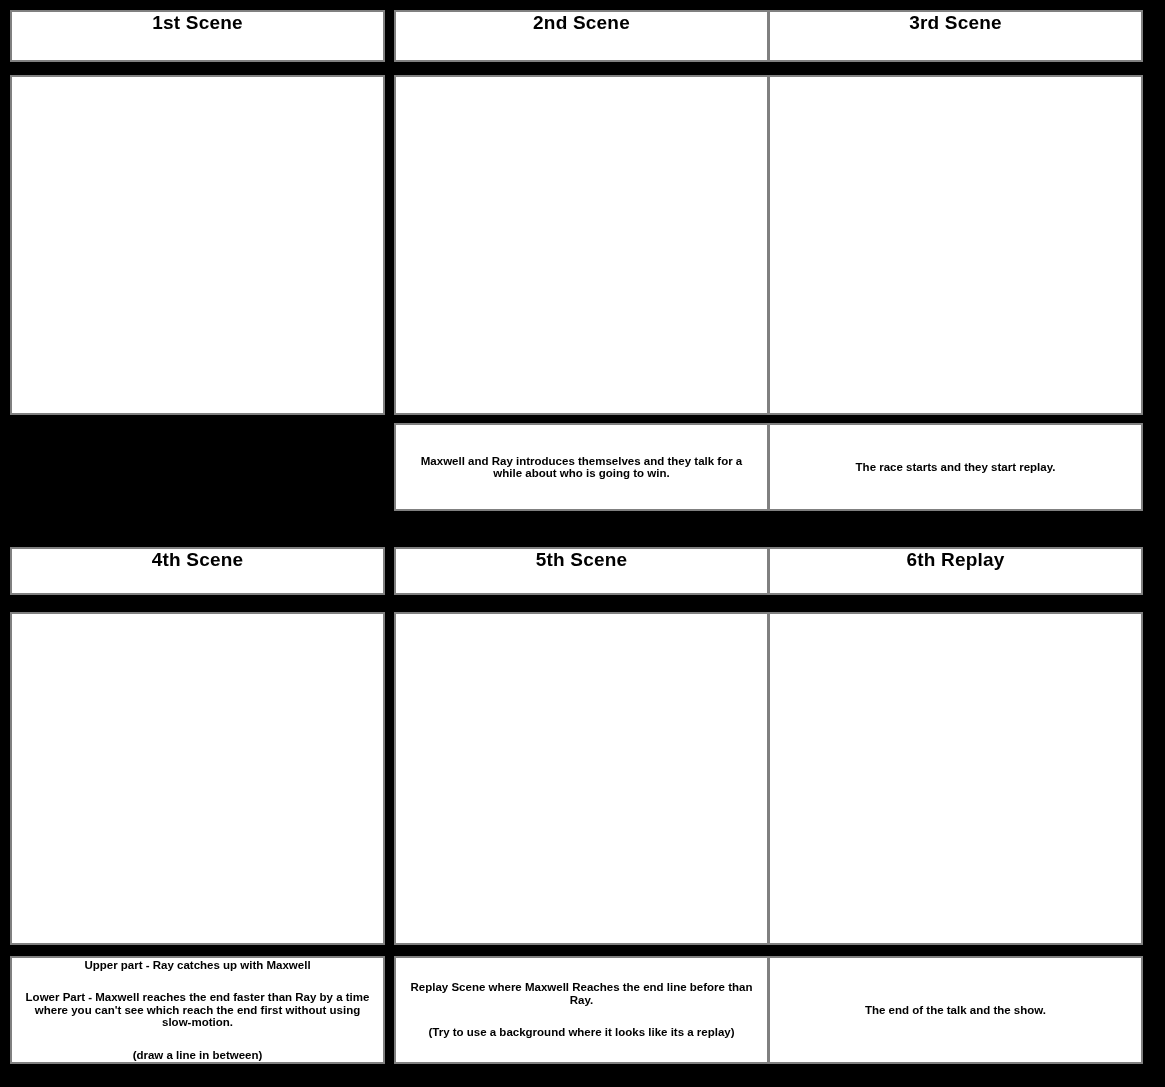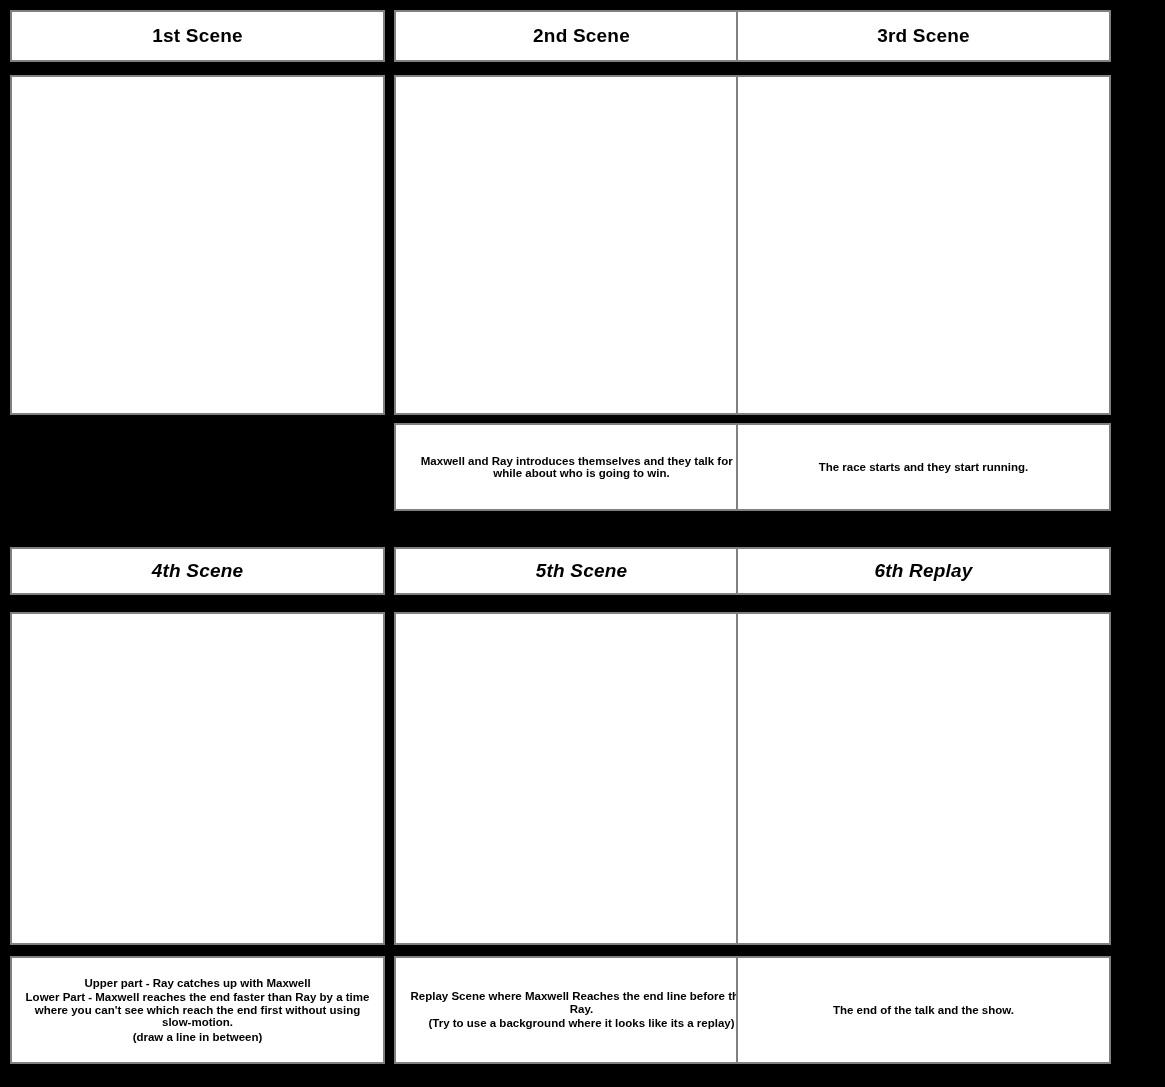--- a/index.html
+++ b/index.html
@@ -33,38 +33,37 @@
 
   
   .cell {
     position: absolute;
     top: 0;
     width: 375px;
     height: 100%;
   }
   .col-1 { left: 10px;  }
   .col-2 { left: 394px; }
-  .col-3 { left: 736px; }
+  .col-3 { left: 768px; }
 
   
   .panel {
     position: absolute;
     left: 0;
     width: 100%;
     background: #ffffff;
     border: 2px solid #808080;
     box-sizing: border-box;
   }
 
   
   .scene-title {
     top: 10px;
     height: 52px;
     display: flex;
-    align-items: center;
     justify-content: center;
   }
   .scene-title-text {
     font-size: 19px;
     font-weight: bold;
     color: #000000;
     letter-spacing: 0.2px;
     font-family: "Liberation Sans", sans-serif;
   }
 
@@ -93,24 +92,24 @@
     text-align: center;
     line-height: 1.08;
     margin: 0;
     font-family: "Liberation Sans", sans-serif;
   }
   .caption-line + .caption-line {
     margin-top: 12px;
   }
 
   
-  .row-2 .scene-title  { top: 10px;  height: 48px; font-style: italic; }
+  .row-2 .scene-title  { top: 10px;  height: 48px; }
   .row-2 .scene-frame  { top: 75px;  height: 333px; }
   .row-2 .scene-caption{ top: 419px; height: 108px; }
-  .row-2 .caption-line + .caption-line { margin-top: 2px; }
+  .row-2 .caption-line + .caption-line { margin-top: 20px; }
 </style>
 </head>
 <body>
 
 <div class="storyboard">
 
   <div class="row row-1">
 
     <div class="cell col-1">
       <div class="panel scene-title">
@@ -128,21 +127,21 @@
         <p class="caption-line">Maxwell and Ray introduces themselves and they talk for a while about who is going to win.</p>
       </div>
     </div>
 
     <div class="cell col-3">
       <div class="panel scene-title">
         <span class="scene-title-text">3rd Scene</span>
       </div>
       <div class="panel scene-frame"></div>
       <div class="panel scene-caption">
-        <p class="caption-line">The race starts and they start running.</p>
+        <p class="caption-line">The race starts and they start replay.</p>
       </div>
     </div>
 
   </div>
 
   <div class="row row-2">
 
     <div class="cell col-1">
       <div class="panel scene-title">
         <span class="scene-title-text">4th Scene</span>

